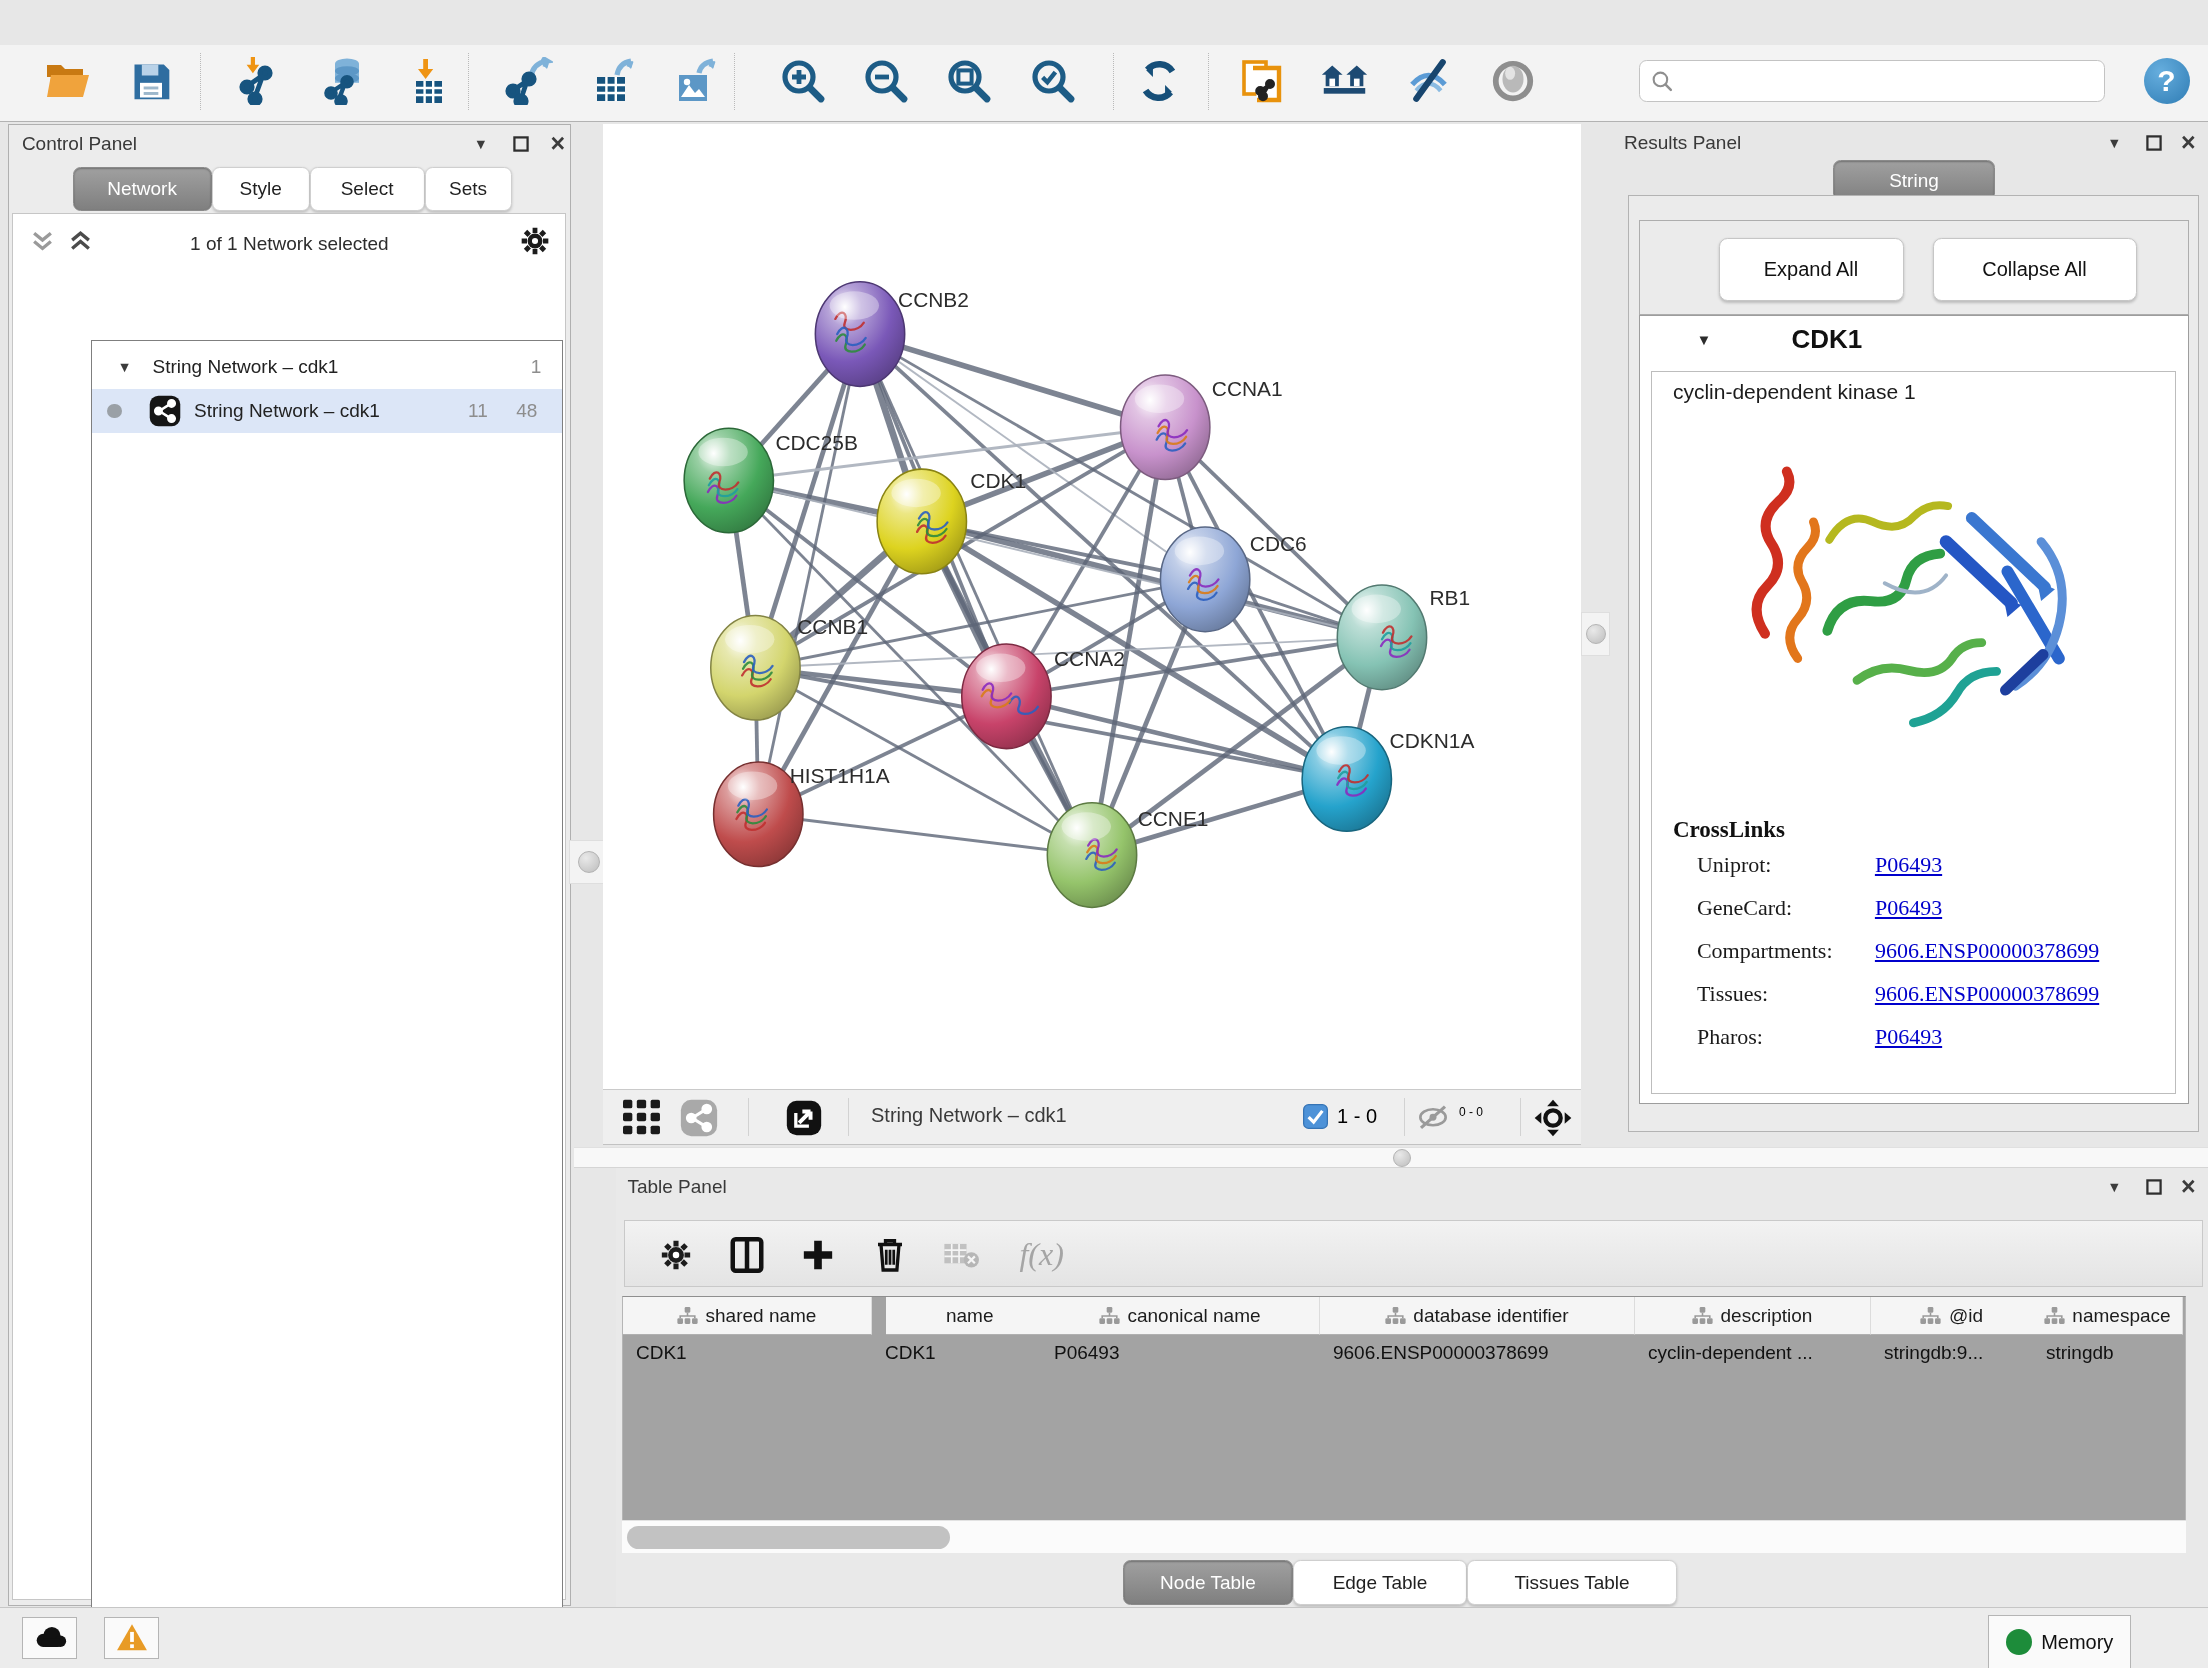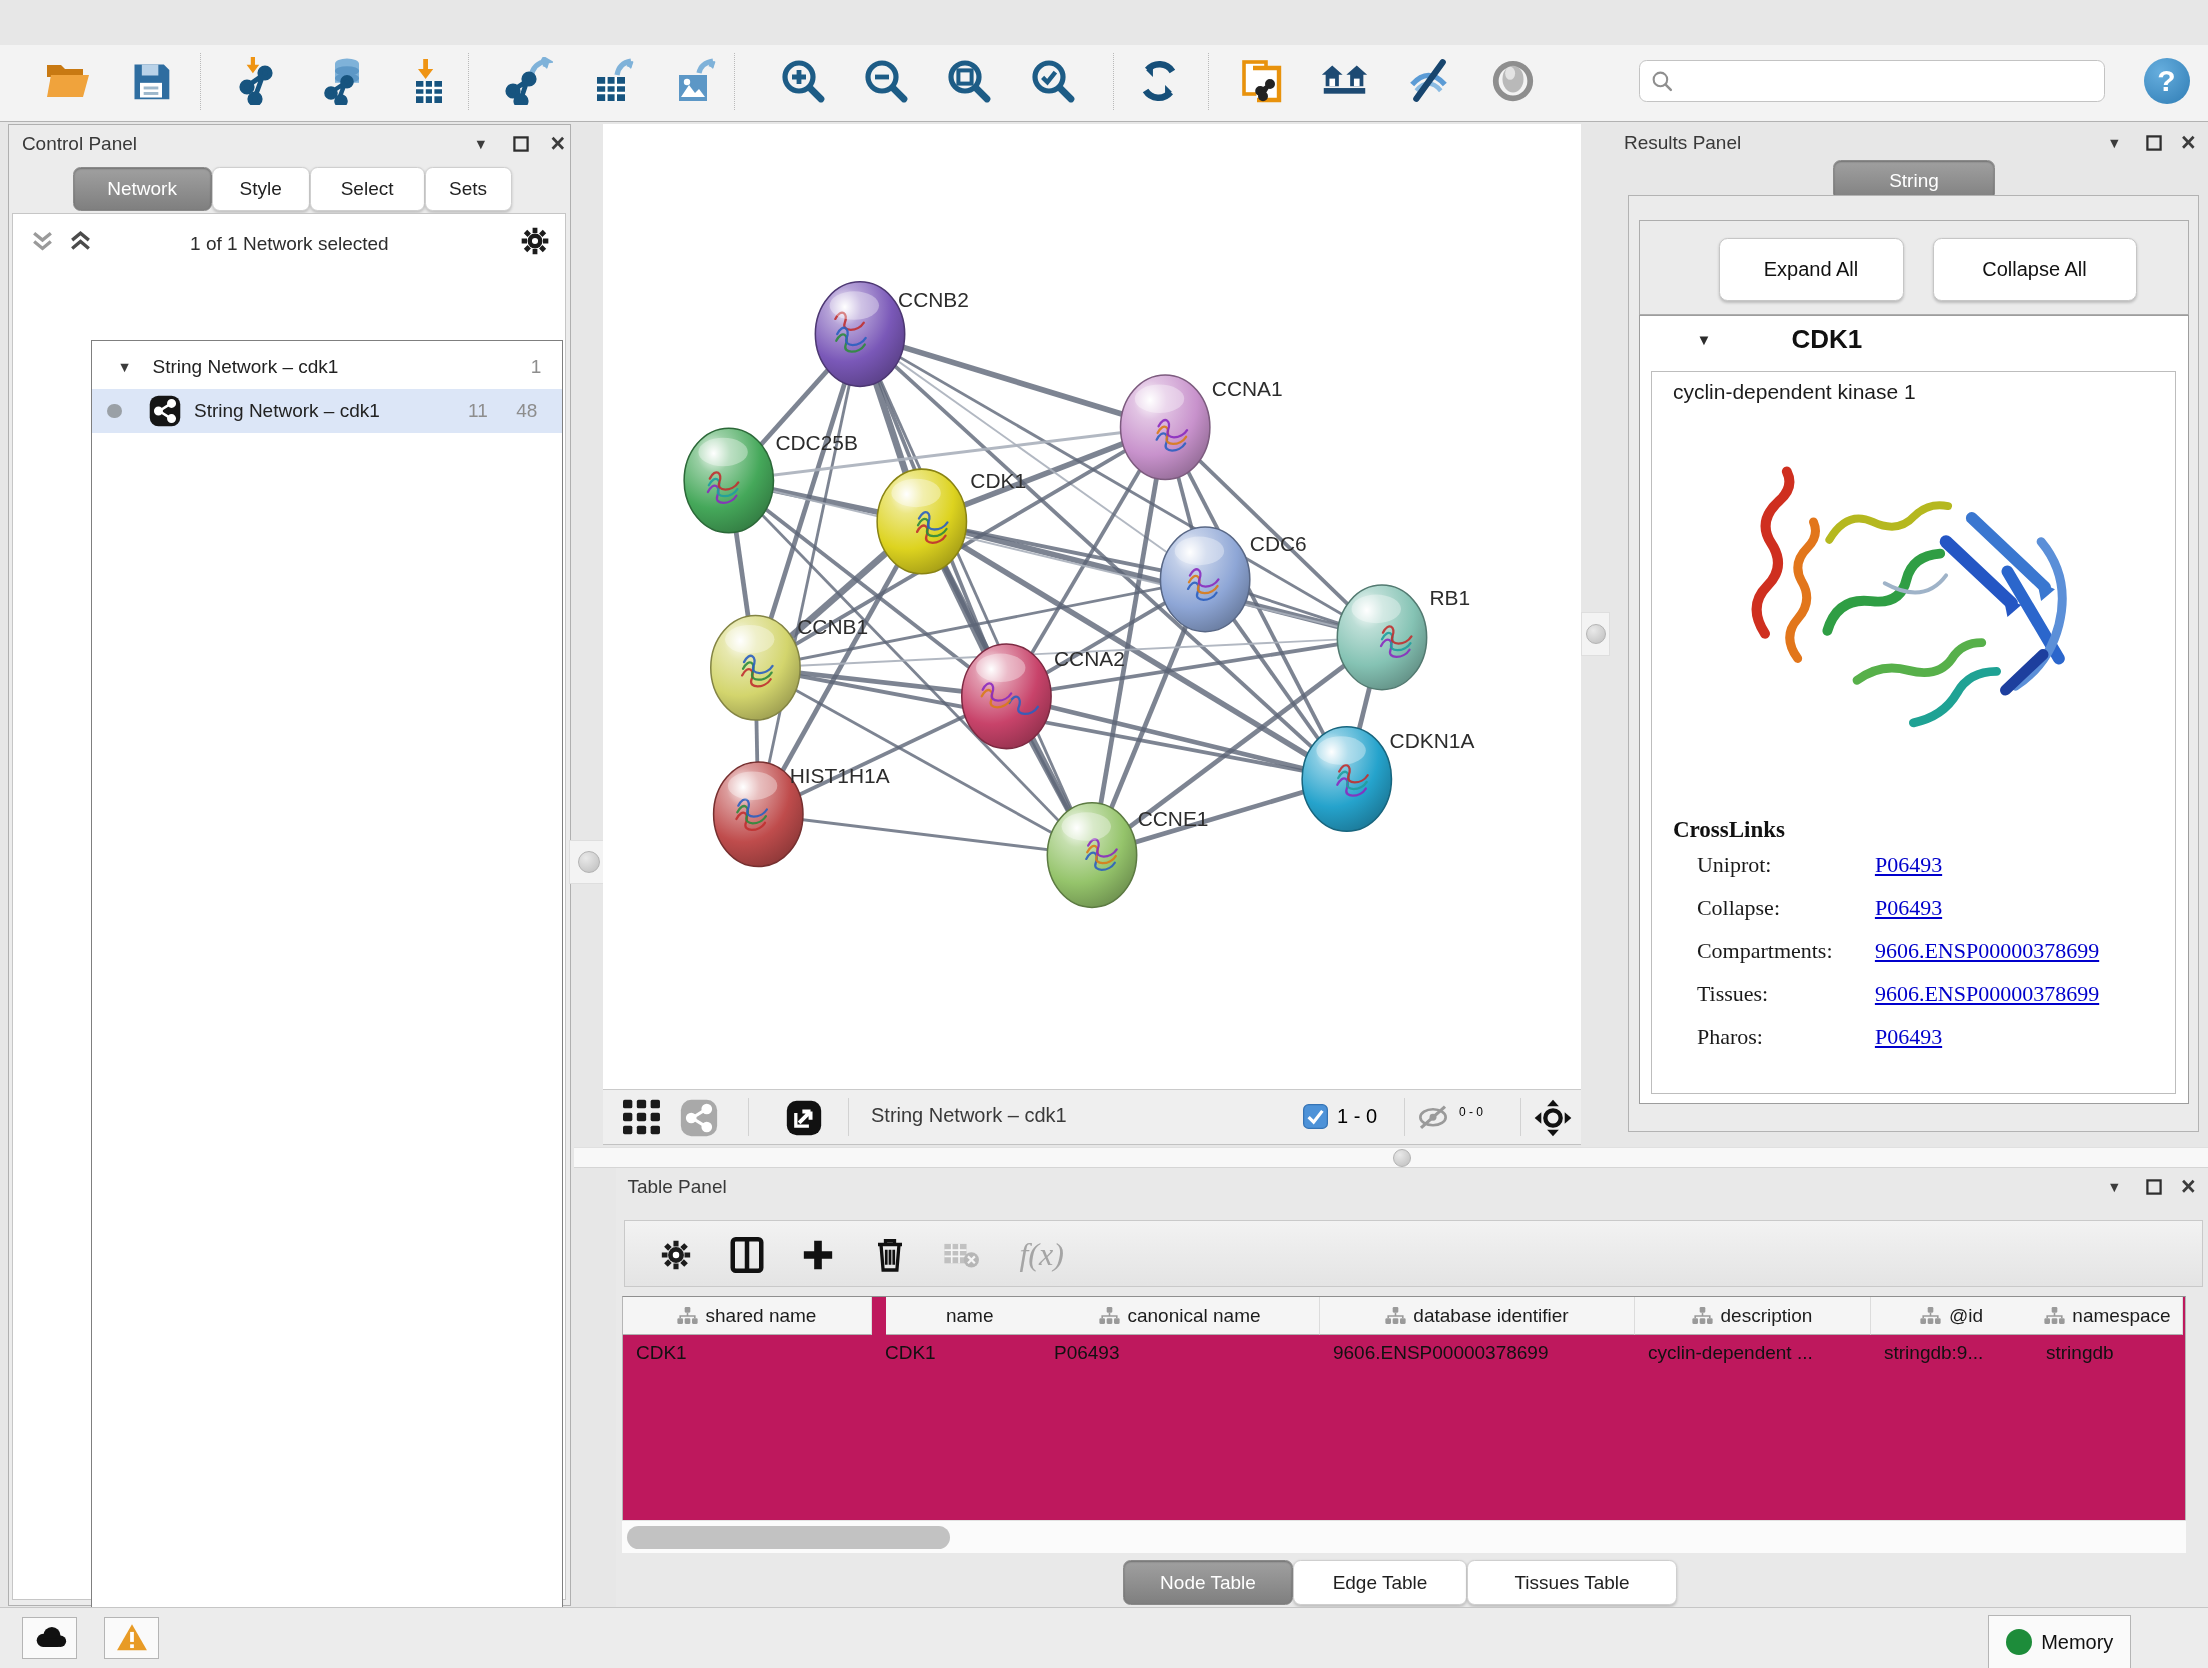--- a/index.html
+++ b/index.html
@@ -37,21 +37,21 @@
   #rp-btnrow{position:absolute;left:9.5px;top:24px;width:550px;height:95px;border:1px solid #adadad;box-sizing:border-box;}
   .rp-btn{position:absolute;top:17px;height:61px;background:#fff;border:1px solid #c6c6c6;border-radius:8.6px;font-size:20px;color:#111;display:flex;align-items:center;justify-content:center;box-shadow:0 1.9px 2.9px rgba(0,0,0,0.2);}
   #rp-card{position:absolute;left:9.5px;top:119px;width:550px;height:789px;background:#fff;border:1px solid #9d9d9d;box-sizing:border-box;}
   #rp-desc-box{position:absolute;left:11.4px;top:55px;width:525px;height:723px;border:1px solid #bdbdbd;box-sizing:border-box;overflow:hidden;}
   .xl-label{position:absolute;left:45px;font-family:"Liberation Serif",serif;font-size:22px;color:#1a1a1a;}
   .xl-value{position:absolute;left:223px;font-family:"Liberation Serif",serif;font-size:22px;color:#0000cc;text-decoration:underline;}
   
   #table-panel{position:absolute;left:616px;top:1168px;width:1592px;height:439px;background:#e9e9e9;}
   #tp-toolbar{position:absolute;left:7.6px;top:52px;width:1579px;height:67px;background:linear-gradient(#f2f2f2,#e4e4e4);border:1px solid #c9c9c9;box-sizing:border-box;}
   .tpi{position:absolute;top:10.5px;width:48px;height:46px;display:flex;align-items:center;justify-content:center;text-align:right;}
-  #tp-table{position:absolute;left:5.7px;top:128px;width:1564px;height:257px;background:#be185d;border-top:1.9px solid #8f8f8f;border-bottom:1.9px solid #9e9e9e;border-left:1px solid #b5b5b5;border-right:1px solid #b5b5b5;box-sizing:border-box;}
+  #tp-table{position:absolute;left:5.7px;top:128px;width:1564px;height:257px;background:#a3a3a3;border-top:1.9px solid #8f8f8f;border-bottom:1.9px solid #9e9e9e;border-left:1px solid #b5b5b5;border-right:1px solid #b5b5b5;box-sizing:border-box;}
   .th-cell{position:absolute;top:0;height:38px;background:#f5f5f5;border-right:1.9px solid #dcdcdc;border-bottom:1.9px solid #b0b0b0;display:flex;align-items:center;justify-content:center;gap:7.6px;font-size:19px;color:#1c1c1c;box-sizing:border-box;overflow:hidden;white-space:nowrap;}
   .td-cell{position:absolute;top:38px;height:36px;display:flex;align-items:center;padding-left:13.3px;font-size:19px;color:#111;box-sizing:border-box;overflow:hidden;white-space:nowrap;}
   #tp-hscroll{position:absolute;left:5.7px;top:352px;width:1564px;height:32px;background:#fbfbfb;border-top:1px solid #e2e2e2;}
   #tp-thumb{position:absolute;left:5.7px;top:4.8px;width:323px;height:23px;border-radius:11.4px;background:#c2c2c2;}
   
   #statusbar{position:absolute;left:0;top:1607px;width:2208px;height:61px;background:#ececec;border-top:1.9px solid #c6c6c6;box-sizing:border-box;}
   .sb-btn{position:absolute;top:8.6px;height:42px;background:#fafafa;border:1.9px solid #b5b5b5;display:flex;align-items:center;justify-content:center;box-sizing:border-box;}
   .gray-txt{color:#8d8d8d;}
   text{font-family:"Liberation Sans",sans-serif;}
 </style>
@@ -616,21 +616,21 @@
               <path d="M334 122 q30 36 18 84 q-10 40 -44 62" stroke="#5b8fd8" stroke-width="9"></path>
               <path d="M298 272 l38 -36" stroke="#1d3f9e" stroke-width="11"></path>
               <path d="M296 178 l18 8 -14 12z" fill="#2456c4" stroke="none"></path>
               <path d="M330 162 l18 8 -14 12z" fill="#3a77d0" stroke="none"></path>
             </g>
           </svg>
           <div style="position:absolute;left:21px;top:445px;font-family:'Liberation Serif',serif;font-size:23px;font-weight:bold;color:#111;">CrossLinks</div>
           <div id="crosslinks">
               <div class="xl-label" style="top: 480px;">Uniprot:</div>
               <div class="xl-value" style="top: 480px;">P06493</div>
-              <div class="xl-label" style="top: 523px;">Collapse:</div>
+              <div class="xl-label" style="top: 523px;">GeneCard:</div>
               <div class="xl-value" style="top: 523px;">P06493</div>
               <div class="xl-label" style="top: 566px;">Compartments:</div>
               <div class="xl-value" style="top: 566px;">9606.ENSP00000378699</div>
               <div class="xl-label" style="top: 609px;">Tissues:</div>
               <div class="xl-value" style="top: 609px;">9606.ENSP00000378699</div>
               <div class="xl-label" style="top: 652px;">Pharos:</div>
               <div class="xl-value" style="top: 652px;">P06493</div>
             </div>
         </div>
       </div>

